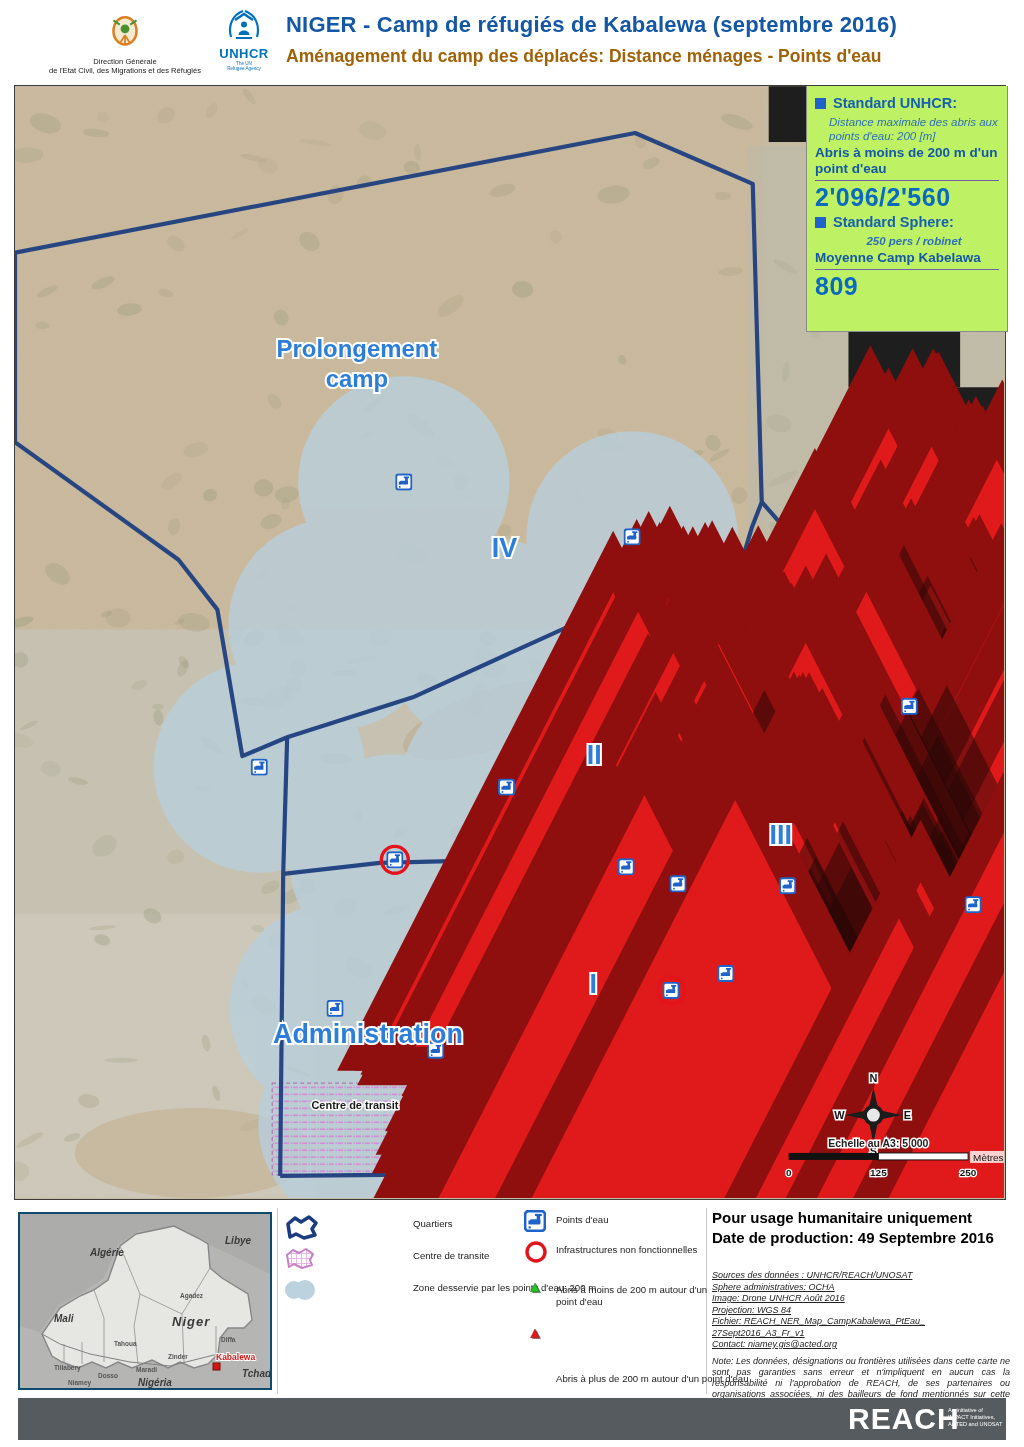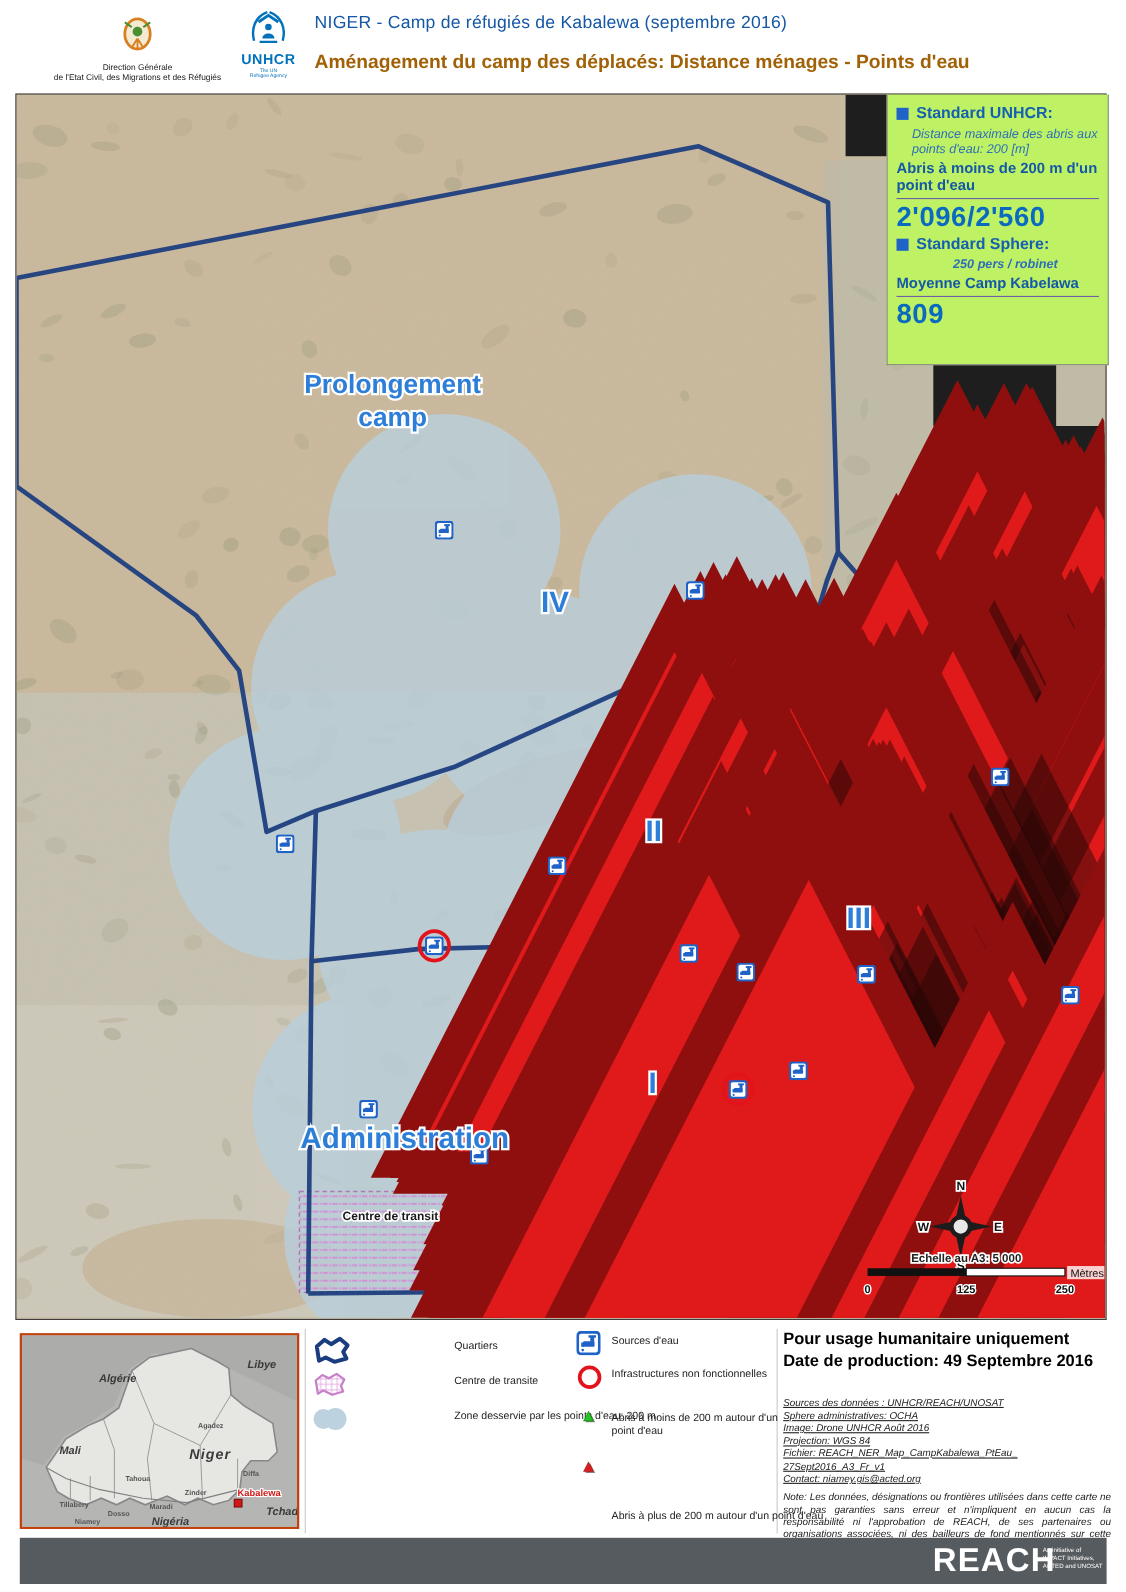--- a/index.html
+++ b/index.html
@@ -3,21 +3,21 @@
 <meta charset="utf-8">
 <style>
   * { margin:0; padding:0; box-sizing:border-box; }
   html,body { background:#fff; }
   body { width:1024px; height:1447px; position:relative; overflow:hidden;
          font-family:"Liberation Sans", sans-serif; }
   .abs { position:absolute; }
   .page { position:absolute; left:0; top:0; width:1024px; height:1447px; background:#fff; }
 
   
-  .hdr-title { left:286px; top:12px; font-size:16px; font-weight:normal; color:#1457a5; letter-spacing:.2px; }
+  .hdr-title { left:286px; top:12px; font-size:22px; font-weight:bold; color:#1457a5; letter-spacing:.2px; }
   .hdr-subtitle { left:286px; top:46px; font-size:17.5px; font-weight:bold; color:#a16207; }
   .org-block { left:10px; top:12px; width:230px; text-align:center; }
   .org-name { font-size:7.6px; color:#1a1a1a; line-height:9px; margin-top:3px; }
   .unhcr-block { left:215px; top:6px; width:58px; text-align:center; }
   .unhcr-word { font-size:13px; font-weight:bold; color:#0072bc; letter-spacing:.5px; }
   .unhcr-tag { font-size:4.6px; color:#0072bc; line-height:5.4px; }
 
   
   #map-box { left:14px; top:85px; width:992px; height:1115px; border:1.5px solid #3c3c3c; background:#c8bca3; overflow:hidden; }
 
@@ -26,21 +26,21 @@
   .stats .hrow { display:flex; align-items:center; gap:7px; margin-top:2px; }
   .stats .sq { width:11px; height:11px; background:#1f63c8; flex:0 0 auto; }
   .stats .htxt { font-size:14.5px; font-weight:bold; color:#1560b0; }
   .stats .note { font-size:11.5px; font-style:italic; color:#2e6fb8; margin:4px 0 2px 14px; line-height:14px; }
   .stats .mlabel { font-size:13.5px; font-weight:bold; color:#1458a8; line-height:16px; margin-top:2px; }
   .stats .rule { height:0; border-top:1.6px solid #6f5fa8; margin:3px 0 2px 0; }
   .stats .mvalue { font-size:25px; font-weight:bold; color:#0a6ac0; letter-spacing:.5px; }
 
   
   .vsep { width:1px; background:#c9c9c9; top:1208px; height:186px; }
-  .inset-box { left:18px; top:1212px; width:254px; height:178px; border:2px solid #c2410c; background:#bdbdbb; }
+  .inset-box { left:18px; top:1212px; width:254px; height:178px; border:2px solid #0c4a6e; background:#bdbdbb; }
 
   .legend-label { font-size:9.6px; color:#222; line-height:11.5px; }
   .credits { left:712px; top:1208px; width:298px; }
   .cr-bold { font-size:15px; font-weight:bold; color:#000; line-height:20px; }
   .cr-meta { font-size:9px; font-style:italic; color:#222; line-height:11.5px; margin-top:22px;text-decoration:underline; }
   .cr-note { font-size:9px; font-style:italic; color:#222; line-height:11px; margin-top:5px; text-align:justify; }
 
   
   .footer-bar { left:18px; top:1398px; width:988px; height:42px; background:#565b5f; }
   .reach-word { left:848px; top:1402px; font-size:30px; font-weight:bold; color:#fff; letter-spacing:1px; }
@@ -2352,21 +2352,21 @@
        <circle cx="12" cy="12" r="9" fill="#bcd2df"></circle>
           <circle cx="23" cy="12" r="10" fill="#bcd2df"></circle>
         </svg><div class="abs legend-label" style="left: 131px; top: 4px; width: 280px;">Zone desservie par les points d'eau: 200 m</div></div>
       <div class="abs" style="left: 524px; top: 1210px;"><svg width="22" height="22" viewBox="0 0 20 20">
        <rect x="1" y="1" width="18" height="18" rx="3" fill="#fff" stroke="#1f63c8" stroke-width="2.4"></rect>
        <rect x="11.5" y="4.5" width="3.2" height="4.5" fill="#1f63c8"></rect>
        <rect x="10" y="3.5" width="6.2" height="2" fill="#1f63c8"></rect>
        <rect x="5.5" y="8.5" width="9.5" height="4.6" rx="1" fill="#1f63c8"></rect>
        <rect x="4" y="9.5" width="2.4" height="3.6" fill="#1f63c8"></rect>
        <circle cx="5.2" cy="15.8" r="1.1" fill="#1f63c8"></circle>
-        </svg><div class="abs legend-label" style="left: 32px; top: 4px; width: 200px;">Sources d'eau</div></div>
+        </svg><div class="abs legend-label" style="left: 32px; top: 4px; width: 200px;">Points d'eau</div></div>
       <div class="abs" style="left: 524px; top: 1240px;"><svg width="24" height="24" viewBox="0 0 24 24">
        <circle cx="12" cy="12" r="9" fill="none" stroke="#e3131b" stroke-width="3.4"></circle>
         </svg><div class="abs legend-label" style="left: 32px; top: 4px; width: 210px;">Infrastructures non fonctionnelles</div></div>
       <div class="abs" style="left: 526px; top: 1280px;"><svg width="18" height="16" viewBox="0 0 18 16">
        <path d="M10.6,4.2 L15.1,13 L6.2,13 Z" fill="rgba(20,40,10,0.55)"></path>
        <path d="M9,3 L13.5,11.8 L4.5,11.8 Z" fill="#24c524" stroke="#0b6b0b" stroke-width="0.5"></path>
         </svg><div class="abs legend-label" style="left: 30px; top: 4px; width: 170px;">Abris à moins de 200 m autour d'un point d'eau</div></div>
       <div class="abs" style="left: 526px; top: 1326px;"><svg width="18" height="16" viewBox="0 0 18 16">
        <path d="M10.6,4.2 L15.1,13 L6.2,13 Z" fill="rgba(40,5,5,0.5)"></path>
        <path d="M9,3 L13.5,11.8 L4.5,11.8 Z" fill="#e01a1a" stroke="#8f0f0f" stroke-width="0.5"></path>

